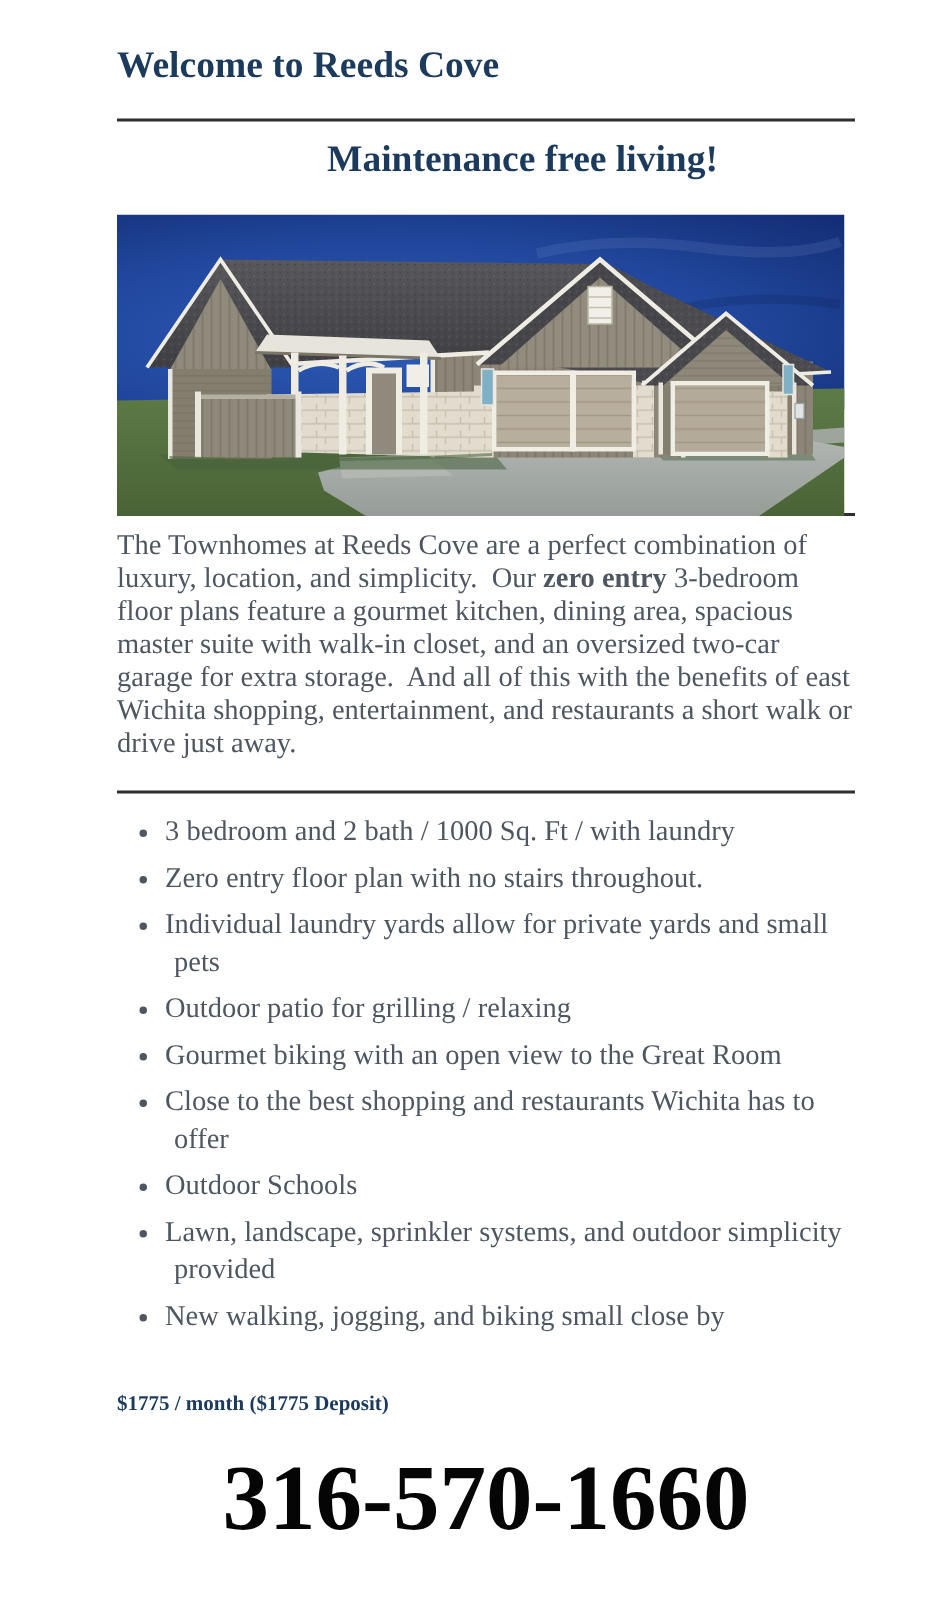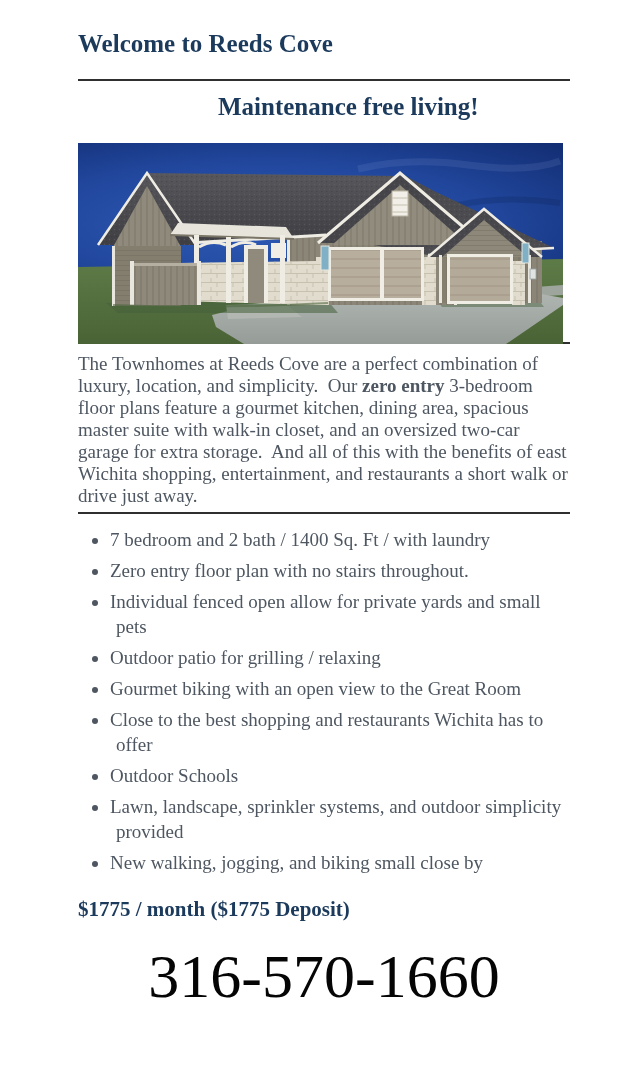--- a/index.html
+++ b/index.html
@@ -27,52 +27,52 @@
     font-size:25px;line-height:1.15;font-weight:bold;
     color:var(--accent-navy);margin:12px 0 10px 140px;
   }
 
   .hero{position:relative;width:492px;height:201px;margin-top:21px;}
   .hero-rule{position:absolute;left:0;bottom:0;width:100%;height:2px;background:var(--rule);}
   .hero svg{position:absolute;left:0;top:0;display:block;}
 
   .intro{
     font-size:19px;line-height:22px;margin:9px 0 0;
-    padding-bottom:5px;border-bottom:2px solid var(--rule);
+    padding-bottom:20px;border-bottom:2px solid var(--rule);
     white-space:pre-wrap;
   }
   .intro b{font-weight:bold;}
 
   .features{
     margin:13px 0 0;padding-left:32px;
     font-size:19px;line-height:25px;
   }
   .features li{
     margin-bottom:6px;
     padding-left:6px;text-indent:-6px;
   }
   .features li::marker{color:var(--body-text);}
 
   .price{
-    margin-top:22px;font-size:21px;font-weight:bold;
+    margin-top:39px;font-size:14px;font-weight:bold;
     color:var(--accent-navy);line-height:1.2;
   }
   .apply{
     margin-top:8px;font-size:21px;font-weight:bold;
     color:var(--accent-navy);line-height:1.2;
   }
   .apply a{
     color:var(--link-black);
     text-decoration:underline;
     text-decoration-thickness:2px;
     text-underline-offset:3px;
   }
   .phone{
     margin-top:22px;width:492px;text-align:center;
-    font-size:62px;font-weight:normal;color:#050505;line-height:1.05;
+    font-size:62px;font-weight:bold;color:#050505;line-height:1.05;
   }
 </style>
 </head>
 <body>
 
 <div class="page">
 
   <h1 class="title">Welcome to Reeds Cove</h1>
 
   <div class="subtitle">Maintenance free living!</div>
@@ -231,23 +231,23 @@
 
         <rect x="452" y="126" width="6" height="10" fill="#dfe3e2" stroke="#99a3a6" stroke-width="0.8"></rect>
         <path d="M35,162 Q140,166 250,160" stroke="#4e6840" stroke-width="2" fill="none" opacity="0.6"></path>
       </g>
     </svg>
   </div>
 
   <p class="intro"><span>The Townhomes at Reeds Cove are a perfect combination of luxury, location, and simplicity.  Our </span><b>zero entry</b><span> 3-bedroom floor plans feature a gourmet kitchen, dining area, spacious master suite with walk-in closet, and an oversized two-car garage for extra storage.  And all of this with the benefits of east Wichita shopping, entertainment, and restaurants a short walk or drive just away.</span></p>
 
   <ul class="features">
-    <li>7 bedroom and 2 bath / 1400 Sq. Ft / with laundry</li>
+    <li>3 bedroom and 2 bath / 1000 Sq. Ft / with laundry</li>
     <li>Zero entry floor plan with no stairs throughout.</li>
-    <li>Individual fenced open allow for private yards and small pets</li>
+    <li>Individual laundry yards allow for private yards and small pets</li>
     <li>Outdoor patio for grilling / relaxing</li>
     <li>Gourmet biking with an open view to the Great Room</li>
     <li>Close to the best shopping and restaurants Wichita has to offer</li>
     <li>Outdoor Schools</li>
     <li>Lawn, landscape, sprinkler systems, and outdoor simplicity provided</li>
     <li>New walking, jogging, and biking small close by</li>
   </ul>
 
   <div class="price">$1775 / month ($1775 Deposit)</div>
 

